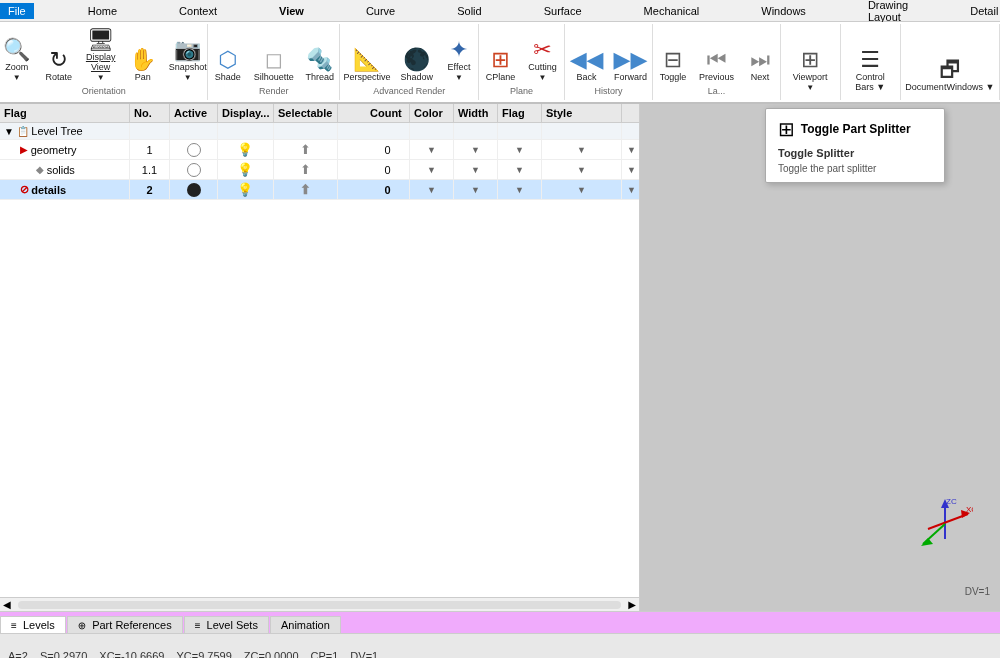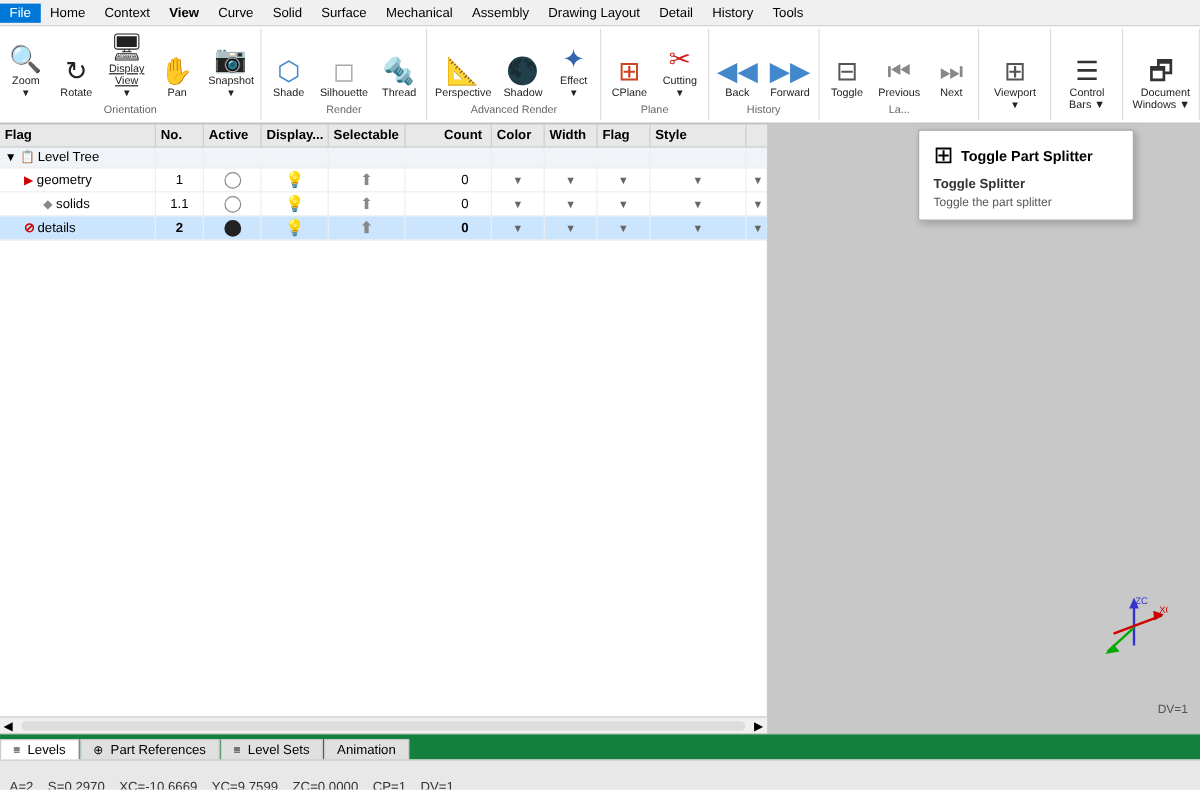--- a/index.html
+++ b/index.html
@@ -1,20 +1,20 @@
 <!DOCTYPE html>
 <html><head>
   <meta charset="utf-8">
   <style>
     * { box-sizing: border-box; margin: 0; padding: 0; }
     body { font-family: 'Segoe UI', Arial, sans-serif; font-size: 11px; background: #f0f0f0; overflow: hidden; width: 1000px; height: 658px; }
 
     
     .menu-bar {
-      display: flex; align-items: center; background: #f0f0f0; border-bottom: 1px solid #ccc; height: 22px;
+      display: flex; align-items: center; background: #f0f0f0; border-bottom: 1px solid #ccc; height: 22px; gap: 46px;
     }
     .menu-item {
       padding: 2px 8px; cursor: pointer; font-size: 11px; color: #000;
     }
     .menu-item.active { background: #0078d7; color: white; }
 
     
     .ribbon {
       background: #f5f5f5; border-bottom: 2px solid #c0c0c0; display: flex; flex-direction: column;
     }
@@ -82,42 +82,42 @@
     .dropdown-arrow { font-size: 9px; color: #666; }
 
     
     .right-panel { flex: 1; background: #c8c8c8; position: relative; }
 
     
     .h-scrollbar { height: 14px; background: #f0f0f0; border-top: 1px solid #ccc; display: flex; align-items: center; }
     .h-scrollbar-track { flex: 1; height: 8px; background: #ddd; margin: 0 4px; border-radius: 4px; }
 
     
-    .bottom-tabs { display: flex; background: #15803d; border-top: 1px solid #ccc; height: 22px; align-items: flex-end; text-align: right; }
+    .bottom-tabs { display: flex; background: #f0abfc; border-top: 1px solid #ccc; height: 22px; align-items: flex-end; text-align: right; }
     .bottom-tab { padding: 2px 10px; font-size: 11px; cursor: pointer; border: 1px solid #ccc; border-bottom: none; background: #e0e0e0; margin-right: 1px; }
     .bottom-tab.active { background: #fff; }
     .bottom-tab-icon { font-size: 10px; margin-right: 3px; }
 
     
     .status-bar { display: flex; background: #e8e8e8; border-top: 1px solid #ccc; height: 22px; padding: 16px 8px; font-size: 11px; color: #333; gap: 12px; }
     .status-item { white-space: nowrap; }
   </style>
 </head>
 <body>
 
 <div class="menu-bar">
   <div class="menu-item active">File</div>
   <div class="menu-item">Home</div>
   <div class="menu-item">Context</div>
   <div class="menu-item" style="font-weight:bold;">View</div>
   <div class="menu-item">Curve</div>
   <div class="menu-item">Solid</div>
   <div class="menu-item">Surface</div>
   <div class="menu-item">Mechanical</div>
-  <div class="menu-item">Assembly</div>
+  <div class="menu-item">Windows</div>
   <div class="menu-item">Drawing Layout</div>
   <div class="menu-item">Detail</div>
   <div class="menu-item">History</div>
   <div class="menu-item">Tools</div>
 </div>
 
 <div class="ribbon">
   <div class="ribbon-content">
 
     <div class="ribbon-group">
@@ -255,21 +255,21 @@
           </div>
         </div>
       </div>
       <div class="ribbon-group-label"></div>
     </div>
 
     <div class="ribbon-group">
       <div class="ribbon-group-items">
         <div class="ribbon-btn" style="min-width:55px;">
           <div class="icon" style="font-size:22px; color:#333;">🗗</div>
-          <div style="display:flex; flex-direction:column; align-items:flex-end;">
+          <div style="display:flex; flex-direction:row; align-items:flex-end;">
             <div class="label">Document</div>
             <div class="label">Windows ▼</div>
           </div>
         </div>
       </div>
       <div class="ribbon-group-label"></div>
     </div>
 
   </div>
 </div>
@@ -386,21 +386,21 @@
         </div>
         <div class="table-cell col-arrow">
           <span class="dropdown-arrow">▼</span>
         </div>
       </div>
 
       <div class="table-row selected">
         <div class="table-cell col-name left">
           <span style="width:16px; display:inline-block;"></span>
           <span style="font-size:11px; color:#cc0000; margin-right:2px;">⊘</span>
-          <span style="font-weight:normal;">details</span>
+          <span style="font-weight:bold;">details</span>
         </div>
         <div class="table-cell col-no" style="font-weight:bold;">2</div>
         <div class="table-cell col-active">
           <span class="radio-filled"></span>
         </div>
         <div class="table-cell col-display">
           <span class="bulb-icon">💡</span>
         </div>
         <div class="table-cell col-selectable">
           <span class="cursor-icon">⬆</span>

